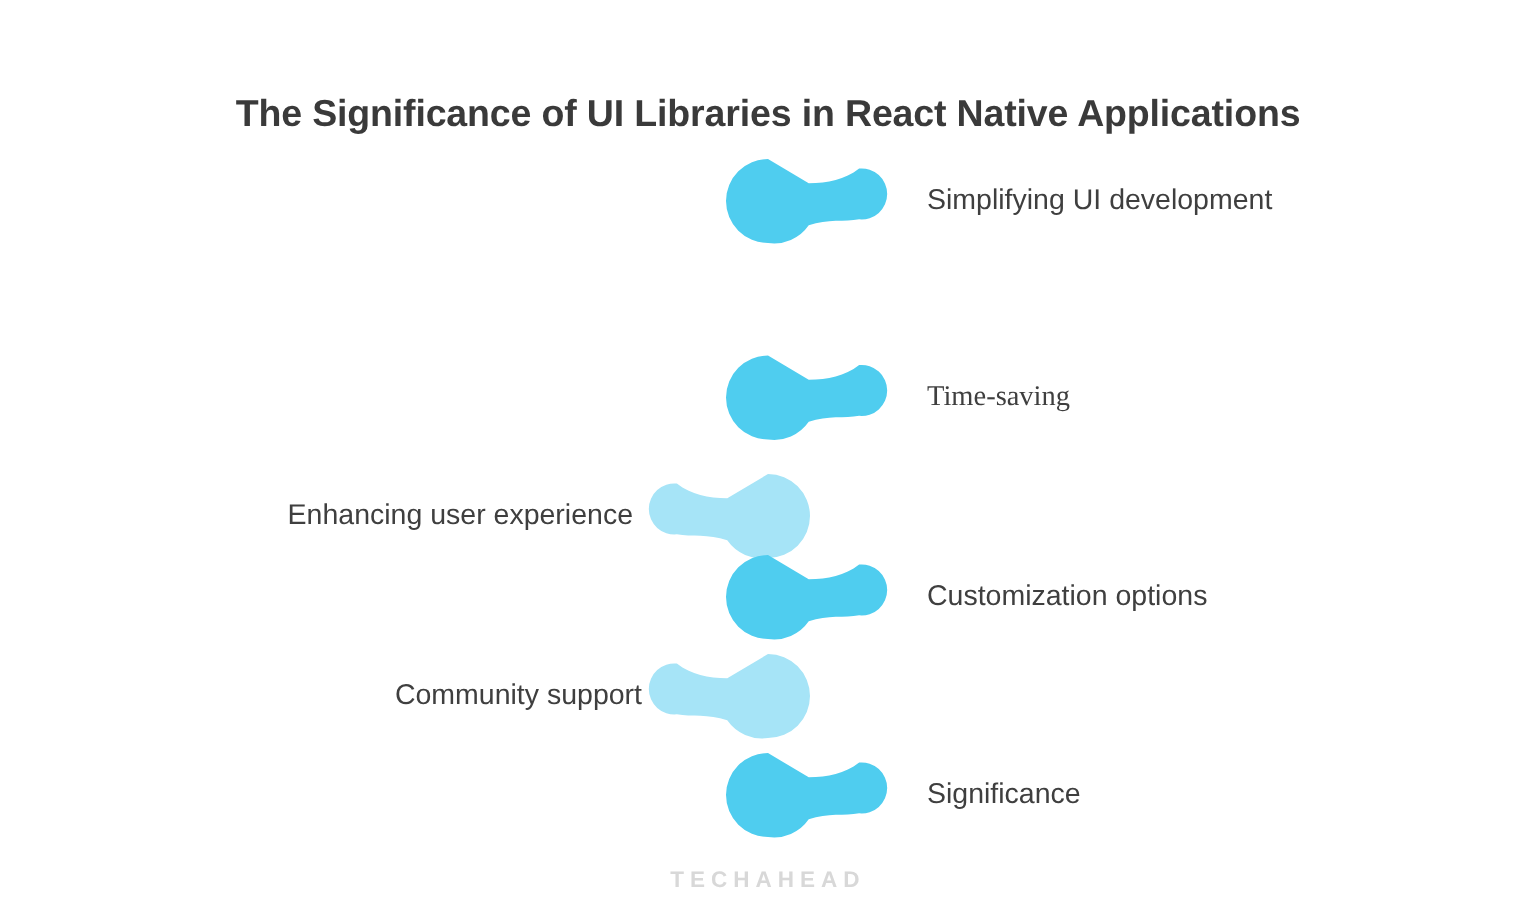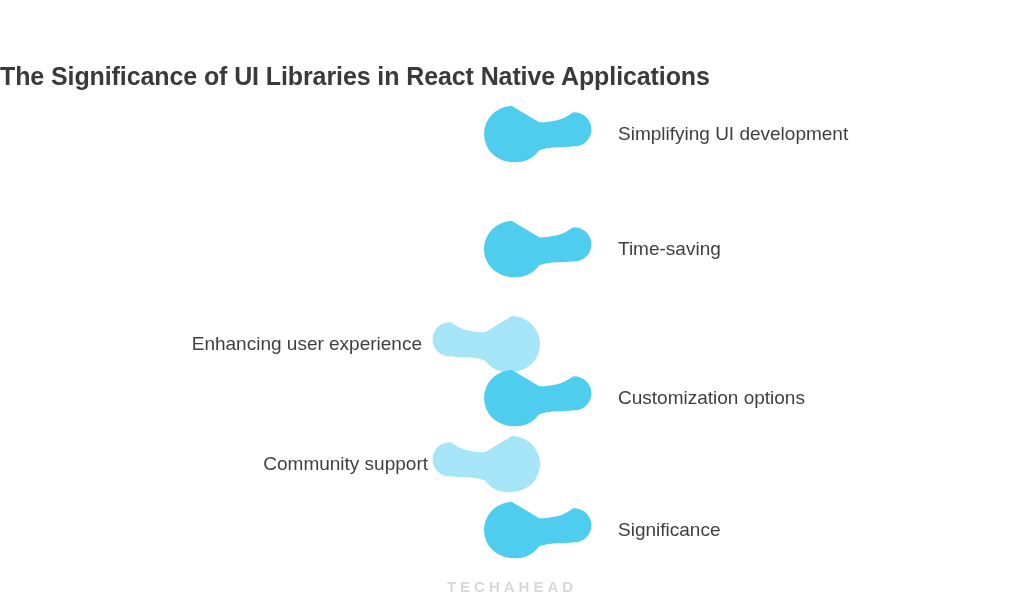--- a/index.html
+++ b/index.html
@@ -19,20 +19,21 @@
     position: absolute;
     inset: 0;
   }
 
   
   .page-title {
     position: absolute;
     left: 0;
     right: 0;
     top: 45px;
+    text-align: center;
     font-size: 25px;
     font-weight: bold;
     color: #3a3a3a;
     letter-spacing: -0.1px;
     white-space: nowrap;
   }
 
   
   .rows {
     position: absolute;
@@ -122,21 +123,21 @@
   <div class="rows" id="rows-container">
       <div class="row dir-right" style="top: 101px;">
         <div class="metaball">
           <svg viewBox="0 0 140 66" xmlns="http://www.w3.org/2000/svg">
             <path d="M 28 5 a 28 28 0 1 0 0 56 a 28 28 0 0 0 27.16 -11.76 C 68 45 79 47 88.76 45.24 a 17 17 0 1 0 0 -33.83 C 79 19 68 21 55.16 21.240000000000002 Z" fill="#4FCDEF"></path>
           </svg>
         </div>
         <div class="node-number">01</div>
         <div class="row-label">Simplifying UI development</div>
       </div>
-      <div class="row dir-right" style="top: 216px;">
+      <div class="row dir-right" style="top: 232px; font-family: Liberation Serif, serif;">
         <div class="metaball">
           <svg viewBox="0 0 140 66" xmlns="http://www.w3.org/2000/svg">
             <path d="M 28 5 a 28 28 0 1 0 0 56 a 28 28 0 0 0 27.16 -11.76 C 68 45 79 47 88.76 45.24 a 17 17 0 1 0 0 -33.83 C 79 19 68 21 55.16 21.240000000000002 Z" fill="#4FCDEF"></path>
           </svg>
         </div>
         <div class="node-number">03</div>
         <div class="row-label">Time-saving</div>
       </div>
       <div class="row dir-left" style="top: 311px; padding-left: 22px;">
         <div class="metaball">

